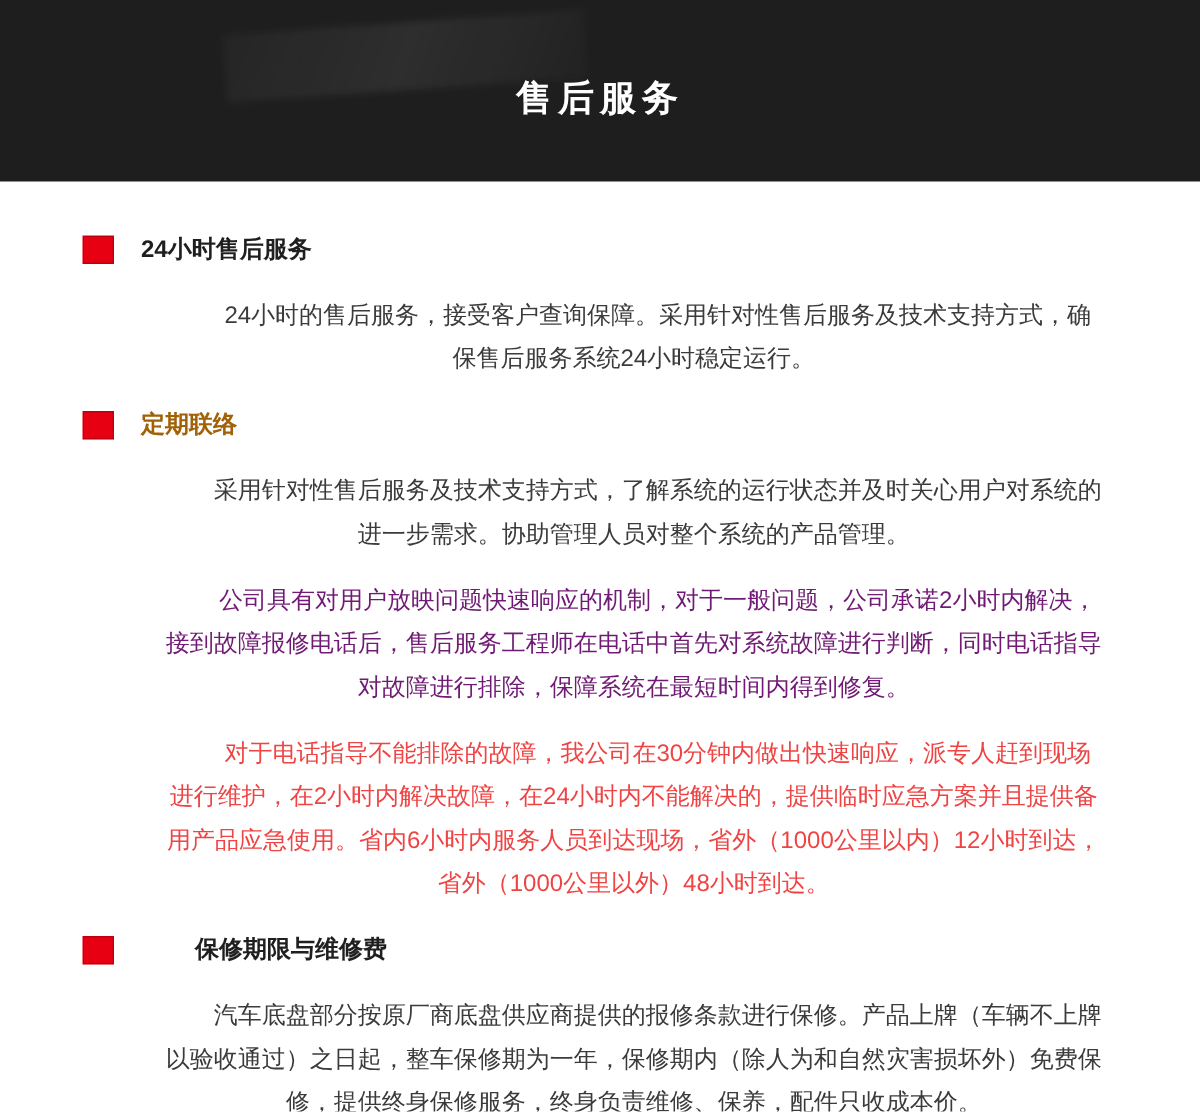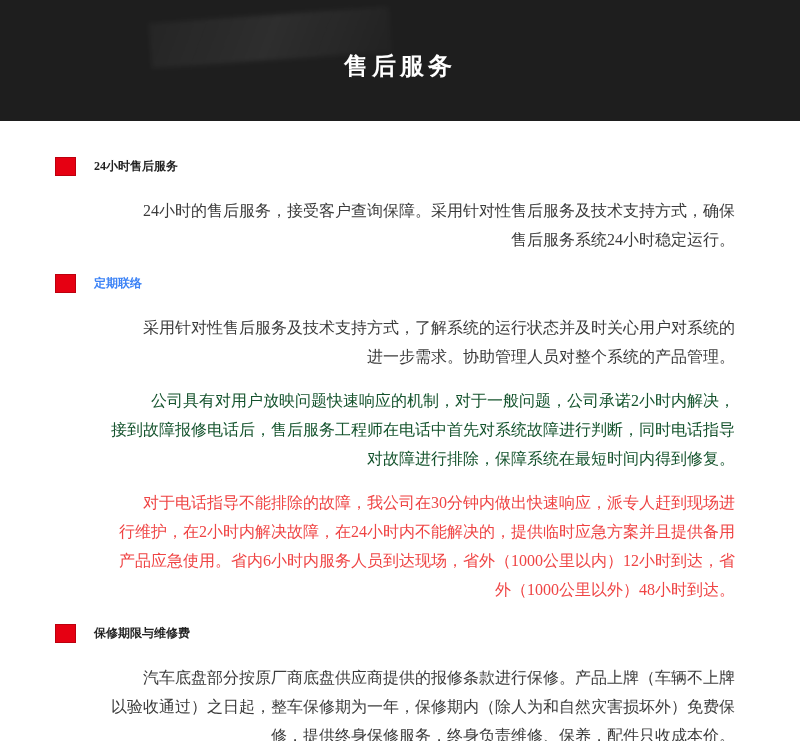--- a/index.html
+++ b/index.html
@@ -51,37 +51,35 @@
   }
   .bullet {
     flex: none;
     width: 21px; height: 19px;
     background: #e60012;
     margin-right: 18px;
     box-shadow: inset 0 0 0 1px rgba(0,0,0,0.18);
   }
   .section-title {
     margin: 0;
-    font-size: 12px;
+    font-size: 16px;
     font-weight: 700;
     color: #1f1f1f;
     line-height: 29px;
     white-space: nowrap;
-    font-family: Liberation Serif, serif;
   }
 
   .section-body { margin-left: 40px; }
   .section-body p {
     margin: 15px;
     font-size: 16px;
     line-height: 29px;
     color: #3b3b3b;
     text-indent: 2em;
-    text-align: right;
-    font-family: Liberation Serif, serif;
+    text-align: center;
   }
   .section-body p + p { margin-top: 7px; }
 </style>
 </head>
 <body style="background: rgb(255, 255, 255);">
 
 <div class="page">
 
   <header class="banner" style="background: rgb(30, 30, 30);">
     <div class="watermark"></div>
@@ -96,38 +94,38 @@
         <h2 class="section-title" style="color: rgb(31, 31, 31);">24小时售后服务</h2>
       </div>
       <div class="section-body">
         <p style="color: rgb(59, 59, 59);">24小时的售后服务，接受客户查询保障。采用针对性售后服务及技术支持方式，确保售后服务系统24小时稳定运行。</p>
       </div>
     </section>
 
     <section class="section">
       <div class="section-header">
         <span class="bullet" style="background: rgb(230, 0, 18);"></span>
-        <h2 class="section-title" style="color: #3b82f6;">定期联络</h2>
+        <h2 class="section-title" style="color: #a16207;">定期联络</h2>
       </div>
       <div class="section-body">
         <p style="color: rgb(59, 59, 59);">采用针对性售后服务及技术支持方式，了解系统的运行状态并及时关心用户对系统的进一步需求。协助管理人员对整个系统的产品管理。</p>
       </div>
     </section>
 
     <section class="section">
       <div class="section-body">
-        <p style="color: #14532d;">公司具有对用户放映问题快速响应的机制，对于一般问题，公司承诺2小时内解决，接到故障报修电话后，售后服务工程师在电话中首先对系统故障进行判断，同时电话指导对故障进行排除，保障系统在最短时间内得到修复。</p>
+        <p style="color: #701a75;">公司具有对用户放映问题快速响应的机制，对于一般问题，公司承诺2小时内解决，接到故障报修电话后，售后服务工程师在电话中首先对系统故障进行判断，同时电话指导对故障进行排除，保障系统在最短时间内得到修复。</p>
         <p style="color: #ef4444;">对于电话指导不能排除的故障，我公司在30分钟内做出快速响应，派专人赶到现场进行维护，在2小时内解决故障，在24小时内不能解决的，提供临时应急方案并且提供备用产品应急使用。省内6小时内服务人员到达现场，省外（1000公里以内）12小时到达，省外（1000公里以外）48小时到达。</p>
       </div>
     </section>
 
     <section class="section">
       <div class="section-header">
         <span class="bullet" style="background: rgb(230, 0, 18);"></span>
-        <h2 class="section-title" style="color: rgb(31, 31, 31);">保修期限与维修费</h2>
+        <h2 class="section-title" style="color: rgb(31, 31, 31); margin-left: 36px;">保修期限与维修费</h2>
       </div>
       <div class="section-body">
         <p style="color: rgb(59, 59, 59);">汽车底盘部分按原厂商底盘供应商提供的报修条款进行保修。产品上牌（车辆不上牌以验收通过）之日起，整车保修期为一年，保修期内（除人为和自然灾害损坏外）免费保修，提供终身保修服务，终身负责维修、保养，配件只收成本价。</p>
       </div>
     </section>
 
   </main>
 </div>
 
 </body></html>

